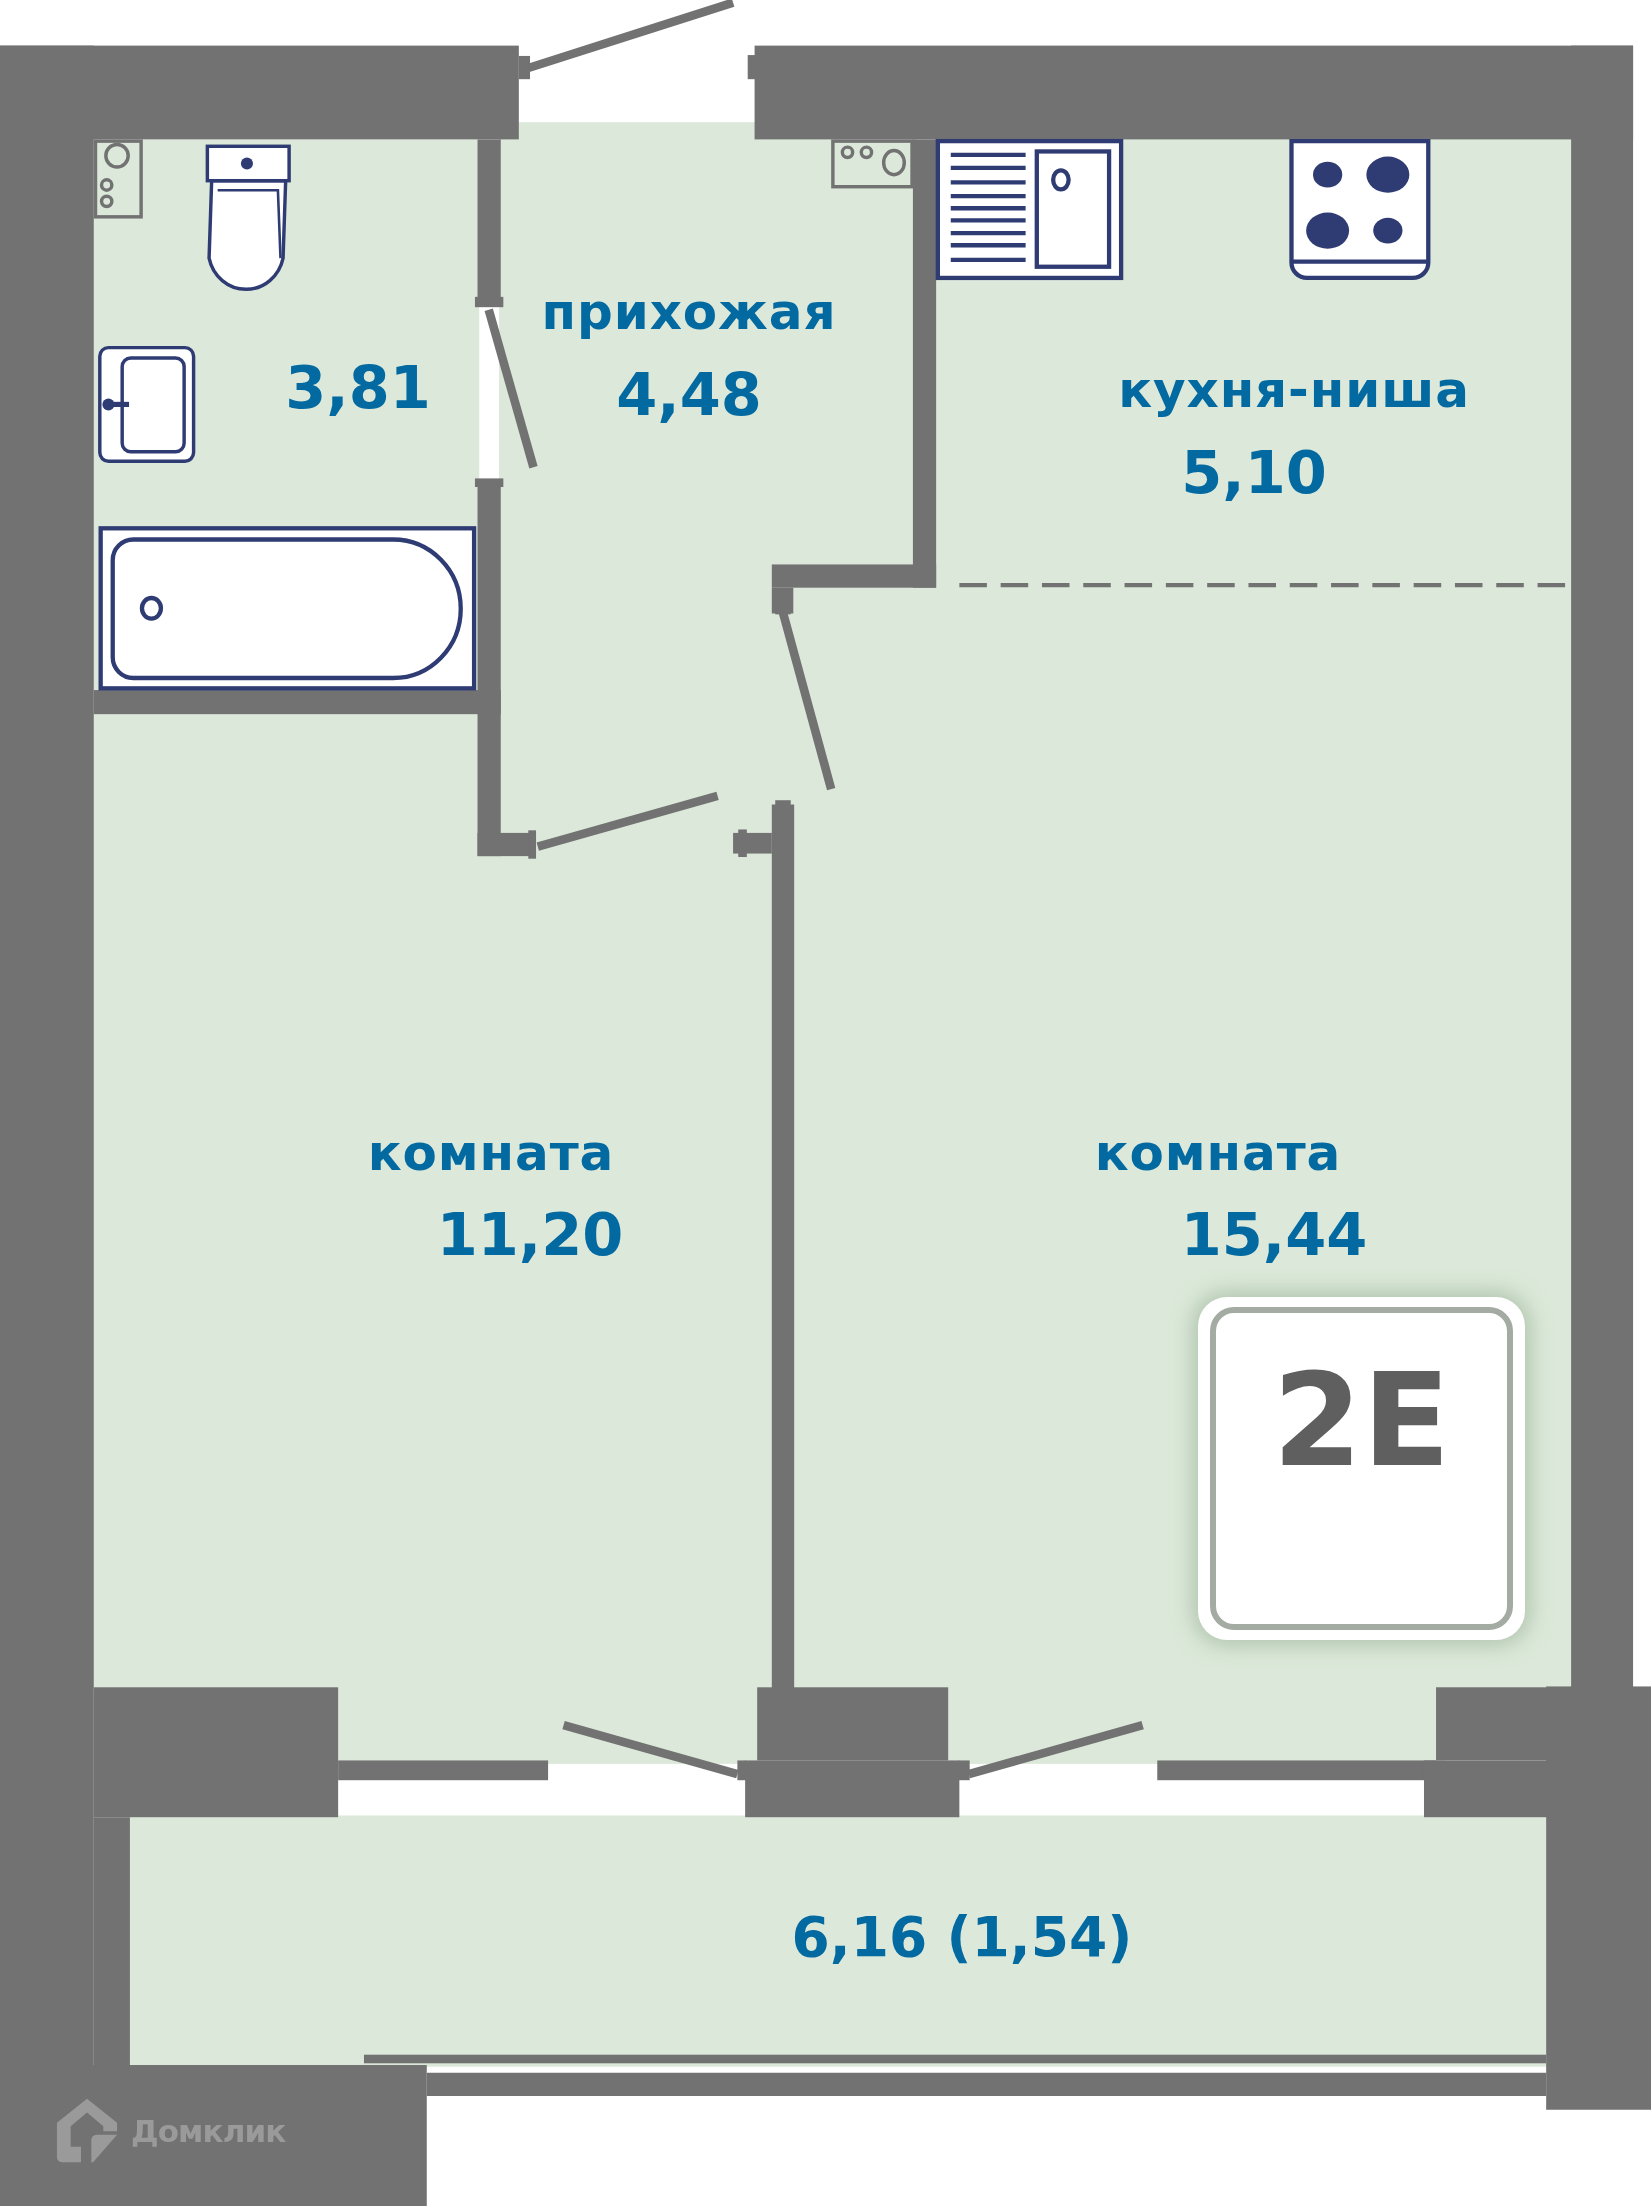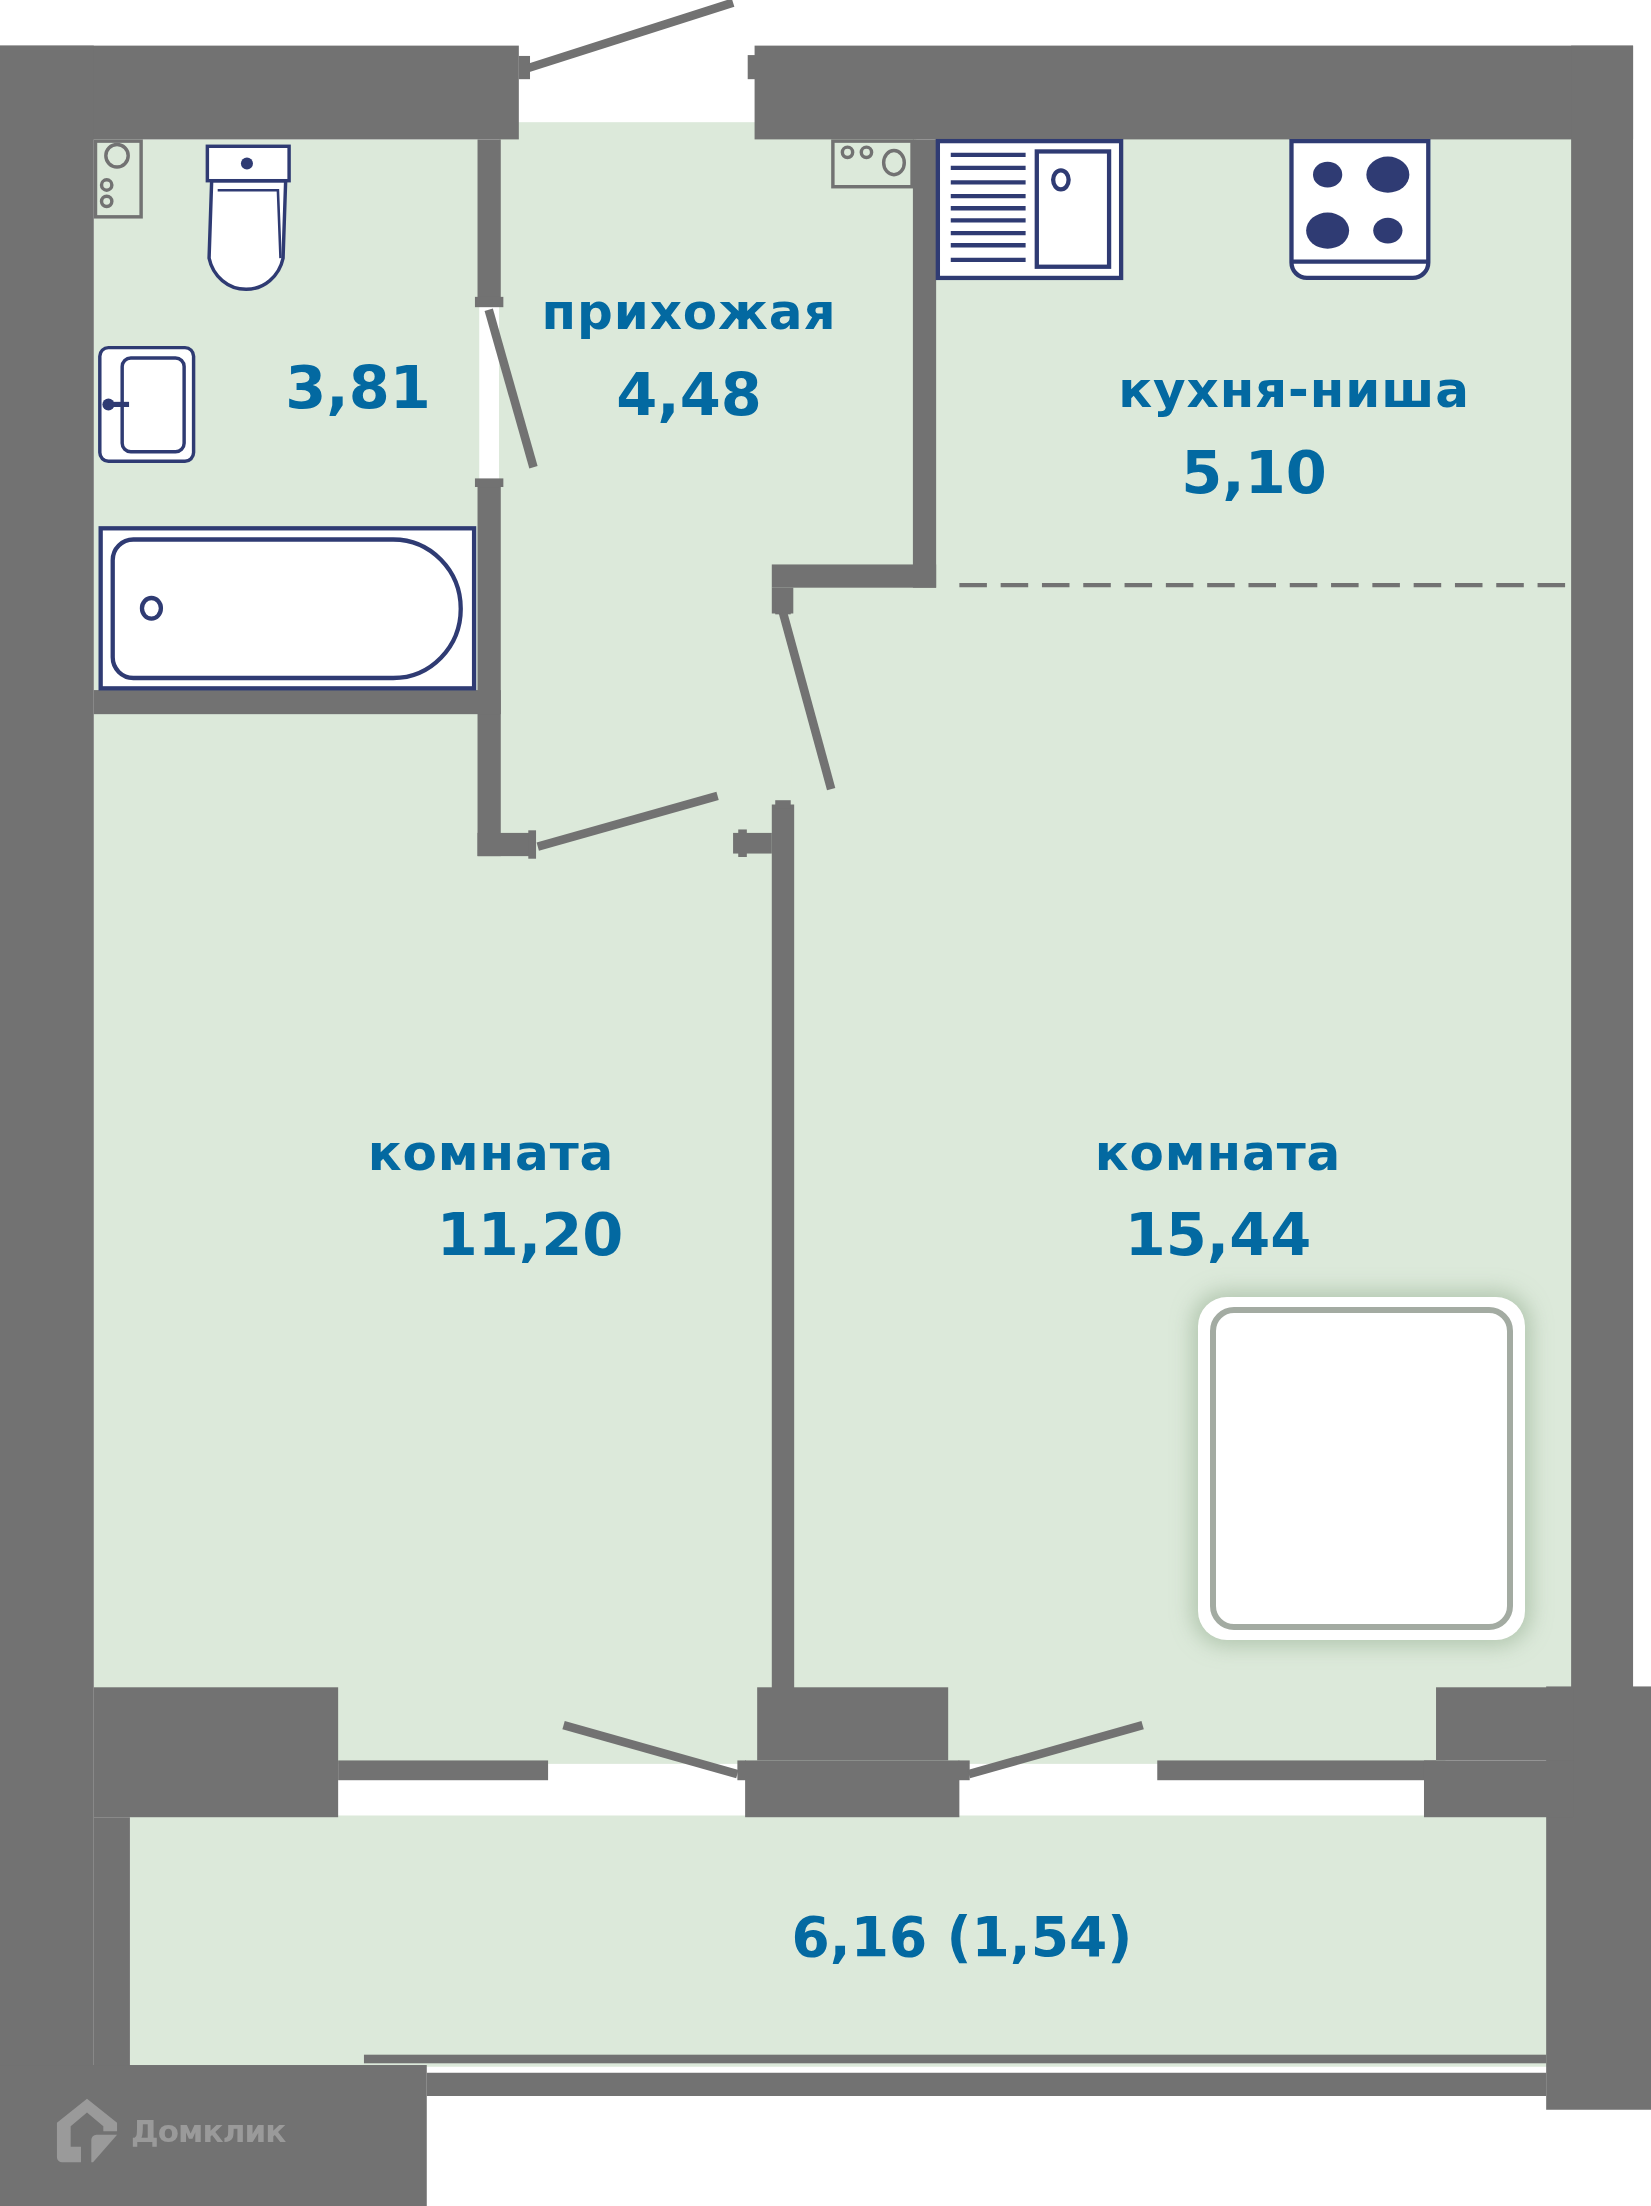--- a/index.html
+++ b/index.html
@@ -158,26 +158,27 @@
 <div class="label room-name" style="left:689px; top:287px;">прихожая</div>
 <div class="label room-area" style="left:689px; top:365px;">4,48</div>
 
 <div class="label room-name" style="left:1294px; top:365px;">кухня-ниша</div>
 <div class="label room-area" style="left:1254px; top:443px;">5,10</div>
 
 <div class="label room-name" style="left:491px; top:1128px;">комната</div>
 <div class="label room-area" style="left:491px; top:1205px;margin-left:39px;">11,20</div>
 
 <div class="label room-name" style="left:1218px; top:1128px;">комната</div>
-<div class="label room-area" style="left:1218px; top:1205px;">15,44</div>
+<div class="label room-area" style="left:1274px; top:1205px;">15,44</div>
 
 <div class="label room-area" style="left:962px; top:1910px; font-size:55px;">6,16 (1,54)</div>
 
 <div class="badge">
   <div class="badge-inner"></div>
+  <div class="badge-type">2Е</div>
 </div>
 
 <div class="logo">
   <svg width="64" height="67" viewBox="0 0 74 78" xmlns="http://www.w3.org/2000/svg">
     <path d="M37 2 L72 30 L72 40 L56 40 L56 34 L37 18 L18 34 L18 58 L30 58 L30 76 L8 76 A6 6 0 0 1 2 70 L2 30 Z" fill="#9a9a9a"></path>
     <path d="M72 44 L44 76 L42 76 L42 50 A6 6 0 0 1 48 44 Z" fill="#9a9a9a"></path>
   </svg>
   <span class="logo-text">Домклик</span>
 </div>
 

